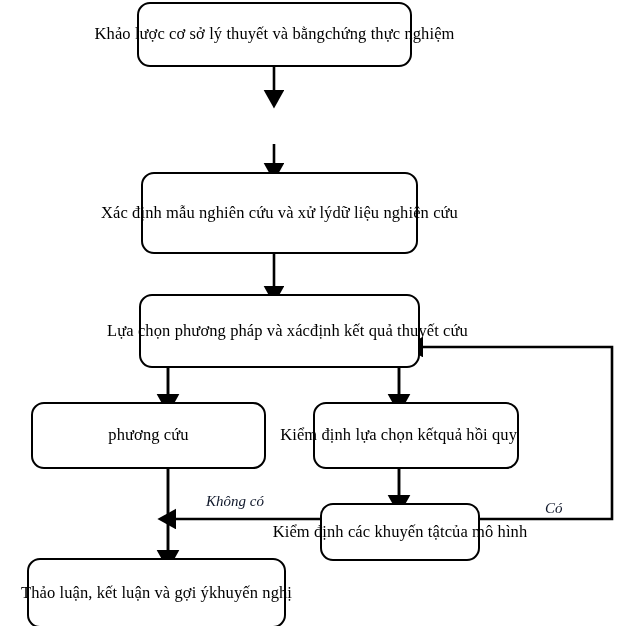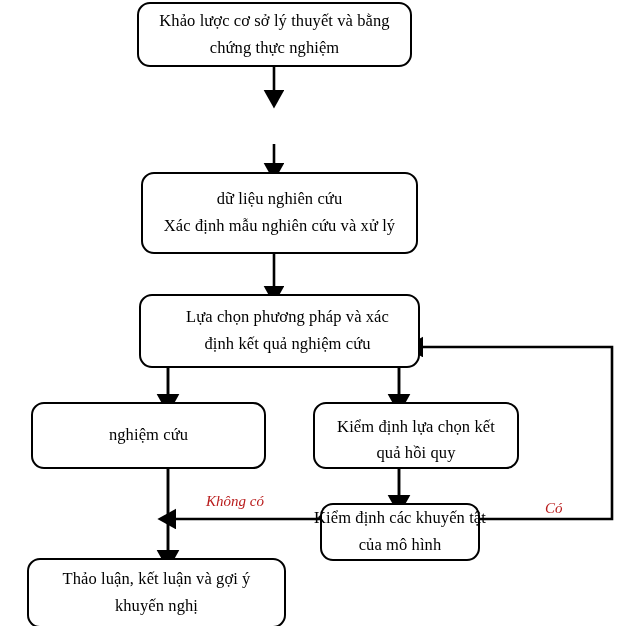--- a/index.html
+++ b/index.html
@@ -15,36 +15,36 @@
     overflow: hidden;
     font-family: "Liberation Serif", "DejaVu Serif", serif;
   }
   .node {
     position: absolute;
     box-sizing: border-box;
     border: 2px solid #000000;
     border-radius: 13px;
     background: #ffffff;
     display: flex;
-    flex-direction: column;
+    flex-direction: row;
     align-items: center;
     justify-content: center;
     text-align: center;
     color: #000000;
     font-size: 16.5px;
     line-height: 1.62;
     letter-spacing: 0.1px;
     z-index: 3;
   }
   .node .ln { display: block; white-space: nowrap; }
   .edge-label {
     position: absolute;
     font-style: italic;
     font-size: 15px;
-    color: #b91c1c;
+    color: #0f172a;
     white-space: nowrap;
     z-index: 4;
     background: #ffffff;
     padding: 0 3px;
   }
   svg.wires {
     position: absolute;
     left: 0; top: 0;
     width: 627px;
     height: 626px;
@@ -83,31 +83,31 @@
     <polyline points="480,519 612,519 612,347 420,347" fill="none" stroke="#000000" stroke-width="2.6" marker-end="url(#ah)"></polyline>
   </svg>
 
   <div class="node" style="left:137px; top:2px; width:275px; height:65px;">
     <span class="ln">Khảo lược cơ sở lý thuyết và bằng</span>
     <span class="ln">chứng thực nghiệm</span>
   </div>
 
 
   <div class="node" style="left:141px; top:172px; width:277px; height:82px;">
+    <span class="ln">Xác định mẫu nghiên cứu và xử lý</span>
     <span class="ln">dữ liệu nghiên cứu</span>
-    <span class="ln">Xác định mẫu nghiên cứu và xử lý</span>
   </div>
 
   <div class="node" style="left:139px; top:294px; width:281px; height:74px;padding-left:16px;">
     <span class="ln">Lựa chọn phương pháp và xác</span>
-    <span class="ln">định kết quả nghiệm cứu</span>
+    <span class="ln">định kết quả thuyết cứu</span>
   </div>
 
   <div class="node" style="left:31px; top:402px; width:235px; height:67px;">
-    <span class="ln">nghiệm cứu</span>
+    <span class="ln">phương cứu</span>
   </div>
 
   <div class="node" style="left:313px; top:402px; width:206px; height:67px;justify-content:flex-end;">
     <span class="ln">Kiểm định lựa chọn kết</span>
     <span class="ln">quả hồi quy</span>
   </div>
 
   <div class="node" style="left:320px; top:503px; width:160px; height:58px;">
     <span class="ln">Kiểm định các khuyến tật</span>
     <span class="ln">của mô hình</span>

